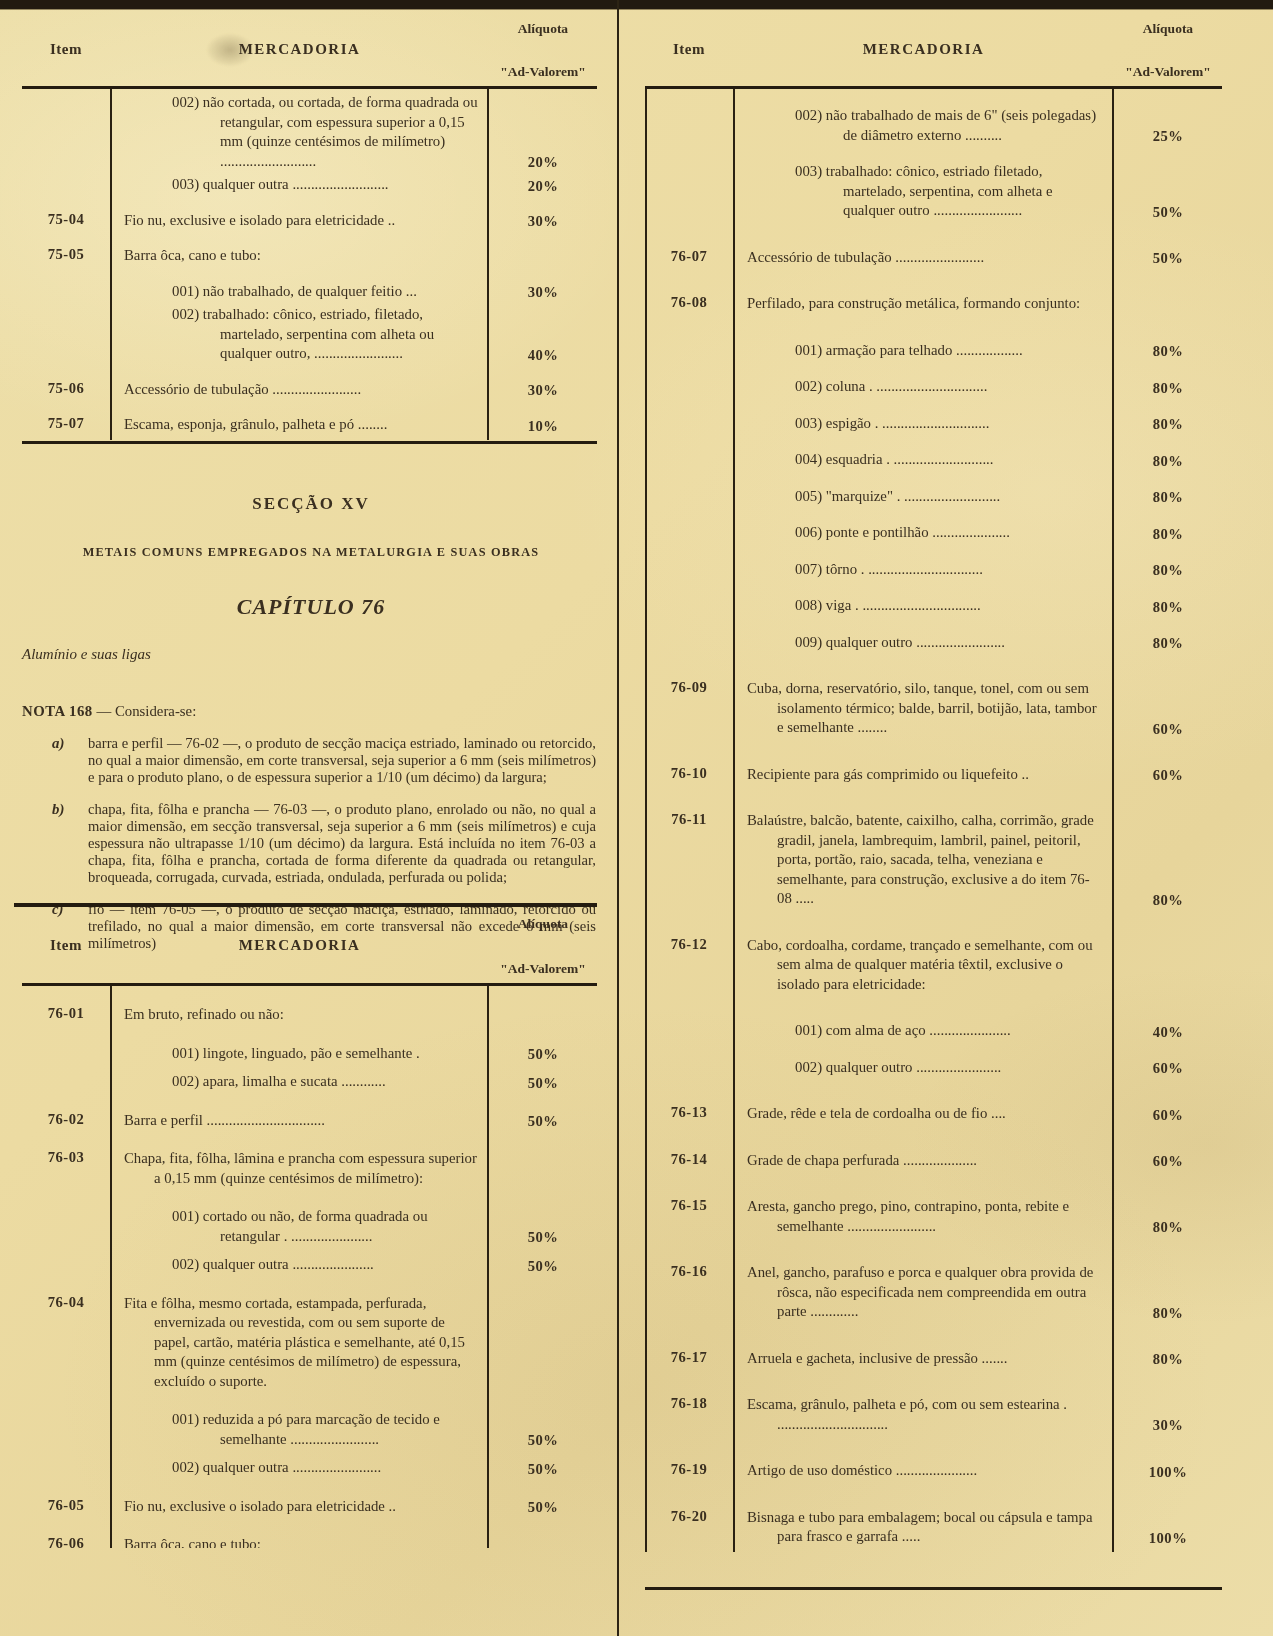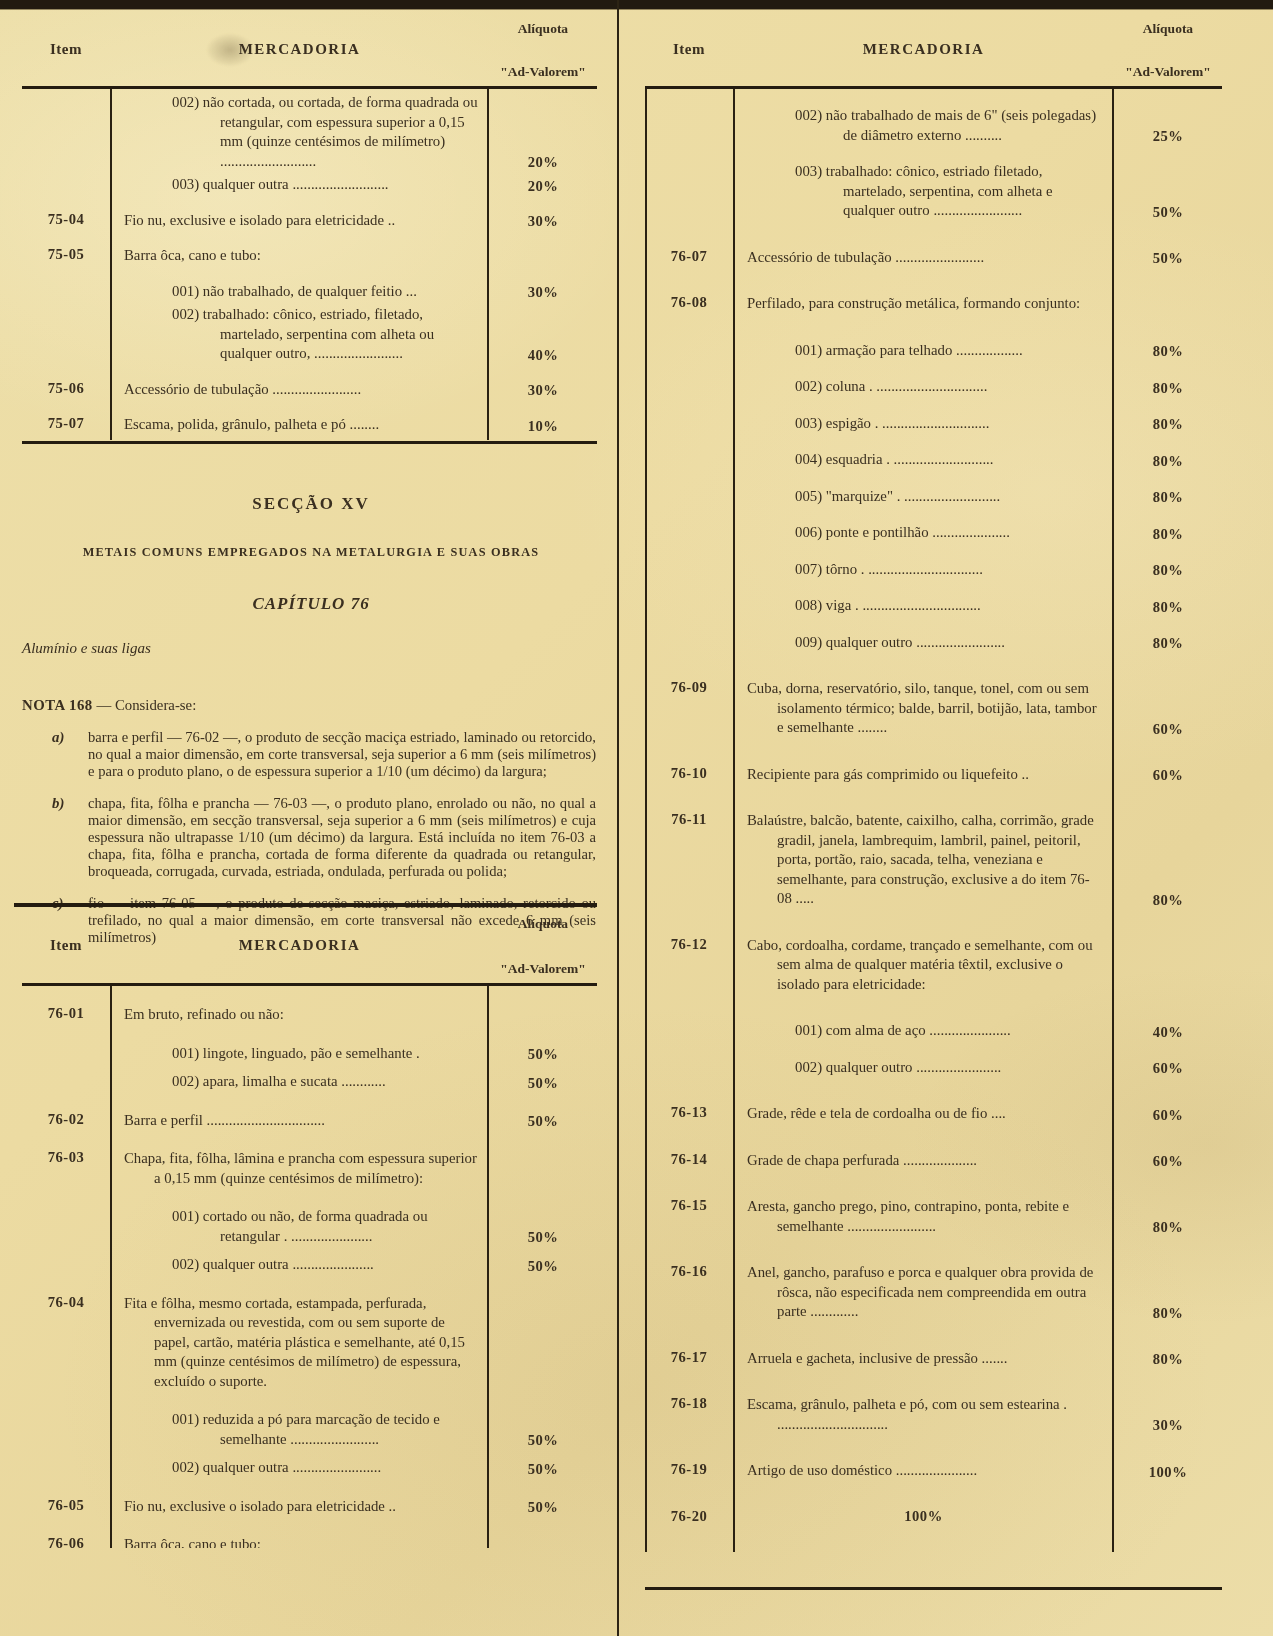--- a/index.html
+++ b/index.html
@@ -43,21 +43,21 @@
   #ltable1 { left:22px; top:12px; width:575px; height:432px; }
   #ltable1 .thead { height:74px; }
   #ltable1 .tbody { height:351px; }
   #ltable1 .row[data-level="1"] { margin:4px 0; }
   #ltable1 .row:first-child { margin-top:24px; }
 
   
   #lsection { position:absolute; left:22px; top:452px; width:578px; }
   .sec-title { text-align:center; font-weight:bold; font-size:17px; letter-spacing:2px; margin-top:42px; }
   .sec-sub   { text-align:center; font-weight:bold; font-size:12.3px; letter-spacing:1.2px; margin-top:31px; }
-  .cap-title { text-align:center; font-weight:bold; font-style:italic; font-size:17px; letter-spacing:1px; margin-top:34px; }
+  .cap-title { text-align:center; font-weight:bold; font-style:italic; font-size:22px; letter-spacing:1px; margin-top:34px; }
   .cap-sub   { text-align:left; font-style:italic; font-size:15px; margin-top:26px; }
   .nota-line { font-size:14.8px; margin-top:40px; }
   .nota-line b { letter-spacing:.5px; }
   .note { display:grid; grid-template-columns:36px 1fr; margin-top:15px; padding-left:30px; }
   .note-label { font-weight:bold; font-style:italic; font-size:14.8px; }
   .note-text  { font-size:14.6px; line-height:17px; text-align:justify; padding-right:4px; }
 
   
   #ltable2 { left:22px; top:903px; width:575px; height:733px; }
   #ltable2 .thead { height:76px; margin-top:4px; }
@@ -137,21 +137,21 @@
         </div>
 
         <div class="row">
           <div class="c-item">75-06</div>
           <div class="c-desc">Accessório de tubulação ........................</div>
           <div class="c-pct">30%</div>
         </div>
 
         <div class="row">
           <div class="c-item">75-07</div>
-          <div class="c-desc">Escama, polida, grânulo, palheta e pó ........</div>
+          <div class="c-desc">Escama, esponja, grânulo, palheta e pó ........</div>
           <div class="c-pct">10%</div>
         </div>
 
       </div>
     <div class="btm-rule"></div>
   </div>
 
   <div id="lsection">
     <div class="sec-title">SECÇÃO XV</div>
     <div class="sec-sub">METAIS COMUNS EMPREGADOS NA METALURGIA E SUAS OBRAS</div>
@@ -439,20 +439,21 @@
         </div>
 
         <div class="row">
           <div class="c-item">76-19</div>
           <div class="c-desc">Artigo de uso doméstico ......................</div>
           <div class="c-pct">100%</div>
         </div>
 
         <div class="row">
           <div class="c-item">76-20</div>
+          <div class="c-desc">Bisnaga e tubo para embalagem; bocal ou cápsula e tampa para frasco e garrafa .....</div>
           <div class="c-pct">100%</div>
         </div>
 
         <div class="row">
           <div class="c-item">76-21</div>
           <div class="c-desc">Qualquer artigo não especificado nem compreendido em outra parte ....................</div>
 
         </div>
       </div>
     <div class="btm-rule"></div>

